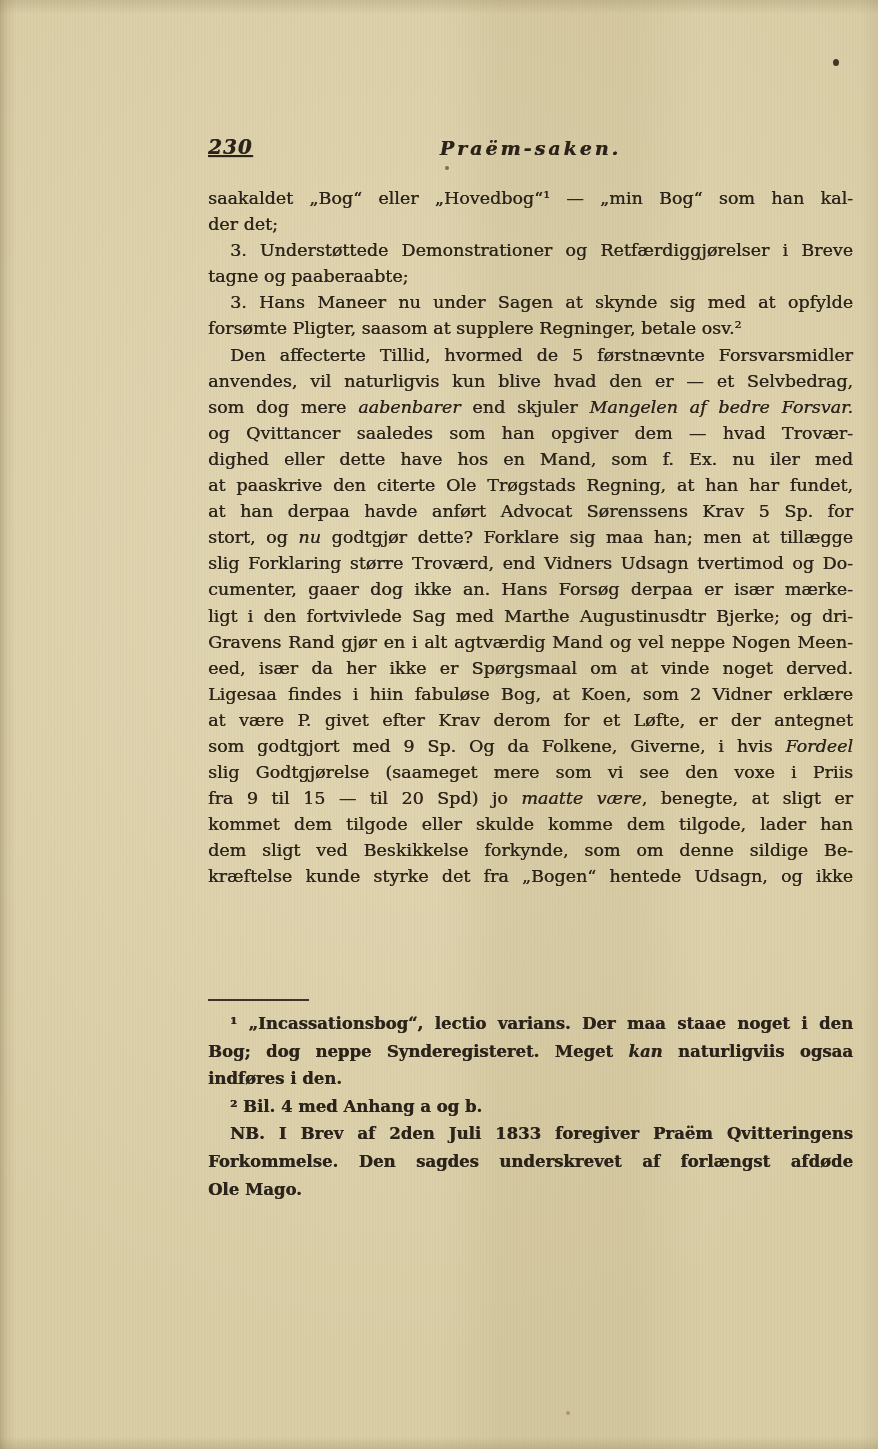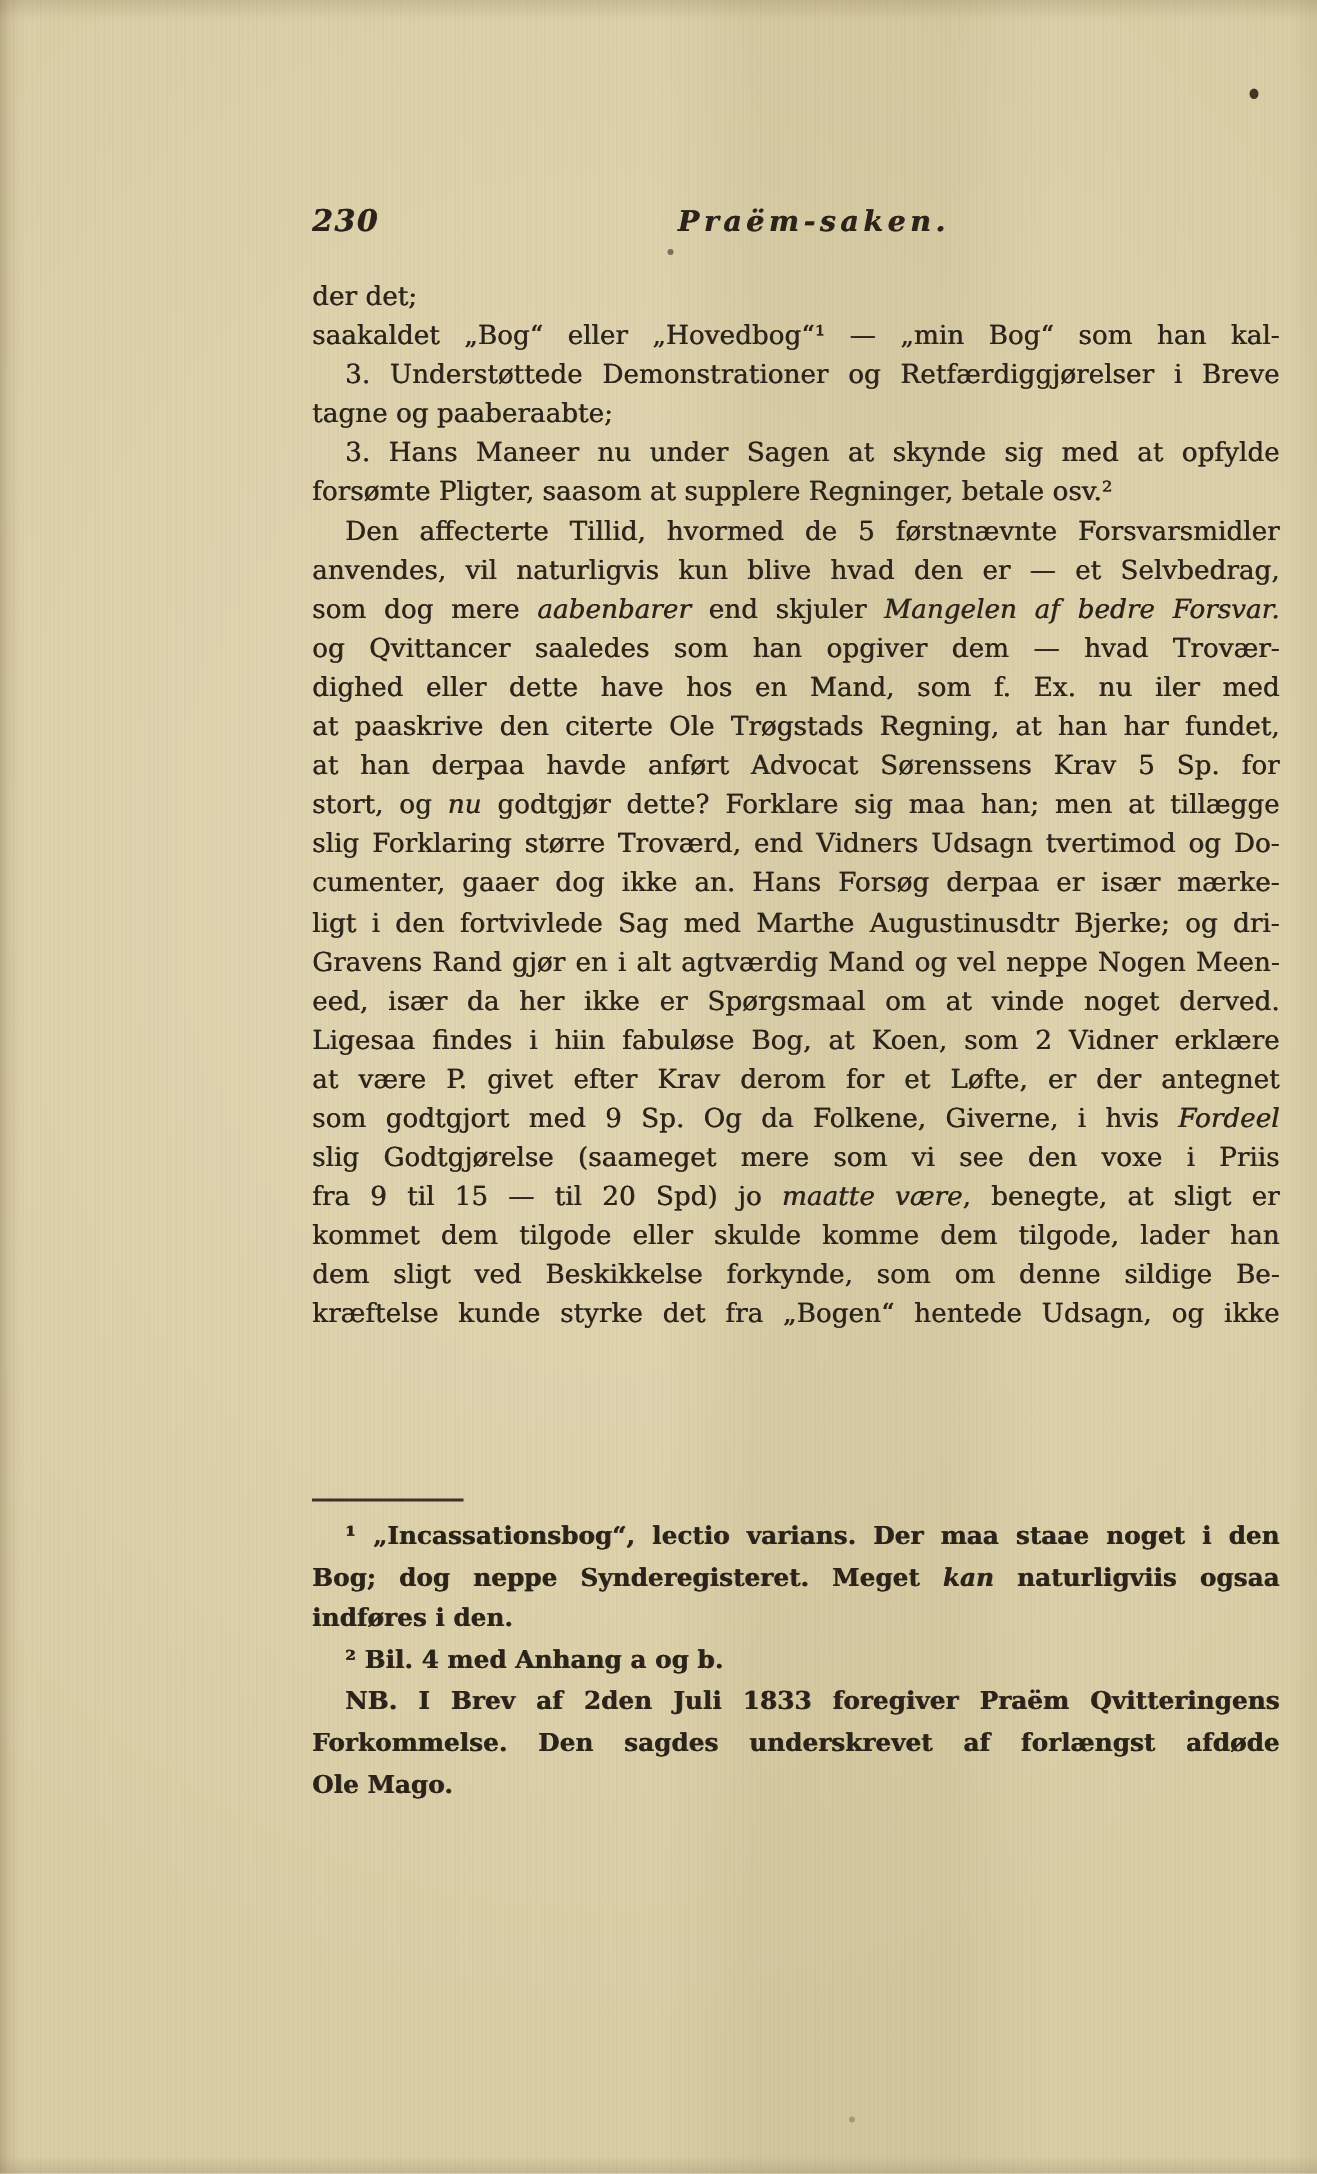--- a/index.html
+++ b/index.html
@@ -17,23 +17,24 @@
       repeating-linear-gradient(90deg, rgba(140,125,80,0.045) 0 1px, rgba(0,0,0,0) 1px 3px),
       radial-gradient(ellipse 120% 85% at 46% 40%, rgba(255,250,225,0.22), rgba(0,0,0,0) 65%);
     font-family:"DejaVu Serif","Liberation Serif",serif;
     color:#2b231a;
   }
   .ink{ text-shadow:0.4px 0.2px 0 rgba(43,35,26,0.8); }
   .page-num{
     position:absolute;left:208px;top:135px;
     font-style:italic;font-weight:bold;font-size:20px;line-height:24px;
     letter-spacing:1px;
+    text-decoration:underline;
   }
   .running-title{
-    position:absolute;left:220px;top:136px;width:645px;
+    position:absolute;left:208px;top:136px;width:645px;
     text-align:center;
     font-style:italic;font-weight:600;font-size:19px;line-height:24px;
     letter-spacing:3px;word-spacing:3px;
   }
   .body-text{
     position:absolute;left:208px;top:185px;width:645px;
     font-size:17.5px;line-height:26.1px;
   }
   .footnotes{
     position:absolute;left:208px;top:1010px;width:645px;
@@ -52,22 +53,22 @@
   .speck-3{ left:566px;top:1411px;width:4px;height:4px;background:#a08e61;opacity:.8; }
 </style>
 </head>
 <body>
 
 <div class="page">
   <div class="page-num ink">230</div>
   <div class="running-title ink">Praëm-saken.</div>
 
   <div class="body-text ink" id="body-lines">
+      <div class="line j">saakaldet „Bog“ eller „Hovedbog“¹ — „min Bog“ som han kal-</div>
       <div class="line">der det;</div>
-      <div class="line j">saakaldet „Bog“ eller „Hovedbog“¹ — „min Bog“ som han kal-</div>
       <div class="line j ind">3. Understøttede Demonstrationer og Retfærdiggjørelser i Breve</div>
       <div class="line">tagne og paaberaabte;</div>
       <div class="line j ind">3. Hans Maneer nu under Sagen at skynde sig med at opfylde</div>
       <div class="line">forsømte Pligter, saasom at supplere Regninger, betale osv.²</div>
       <div class="line j ind">Den affecterte Tillid, hvormed de 5 førstnævnte Forsvarsmidler</div>
       <div class="line j">anvendes, vil naturligvis kun blive hvad den er — et Selvbedrag,</div>
       <div class="line j">som dog mere <i>aabenbarer</i> end skjuler <i>Mangelen af bedre Forsvar.</i></div>
       <div class="line j">og Qvittancer saaledes som han opgiver dem — hvad Trovær-</div>
       <div class="line j">dighed eller dette have hos en Mand, som f. Ex. nu iler med</div>
       <div class="line j">at paaskrive den citerte Ole Trøgstads Regning, at han har fundet,</div>

